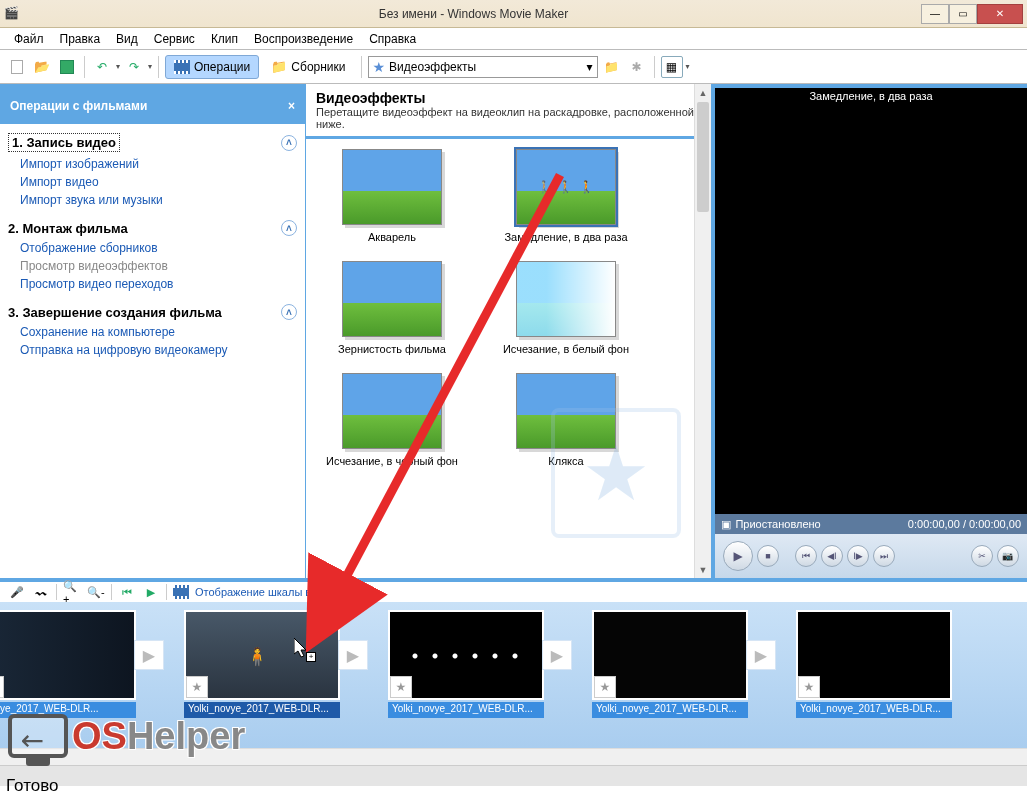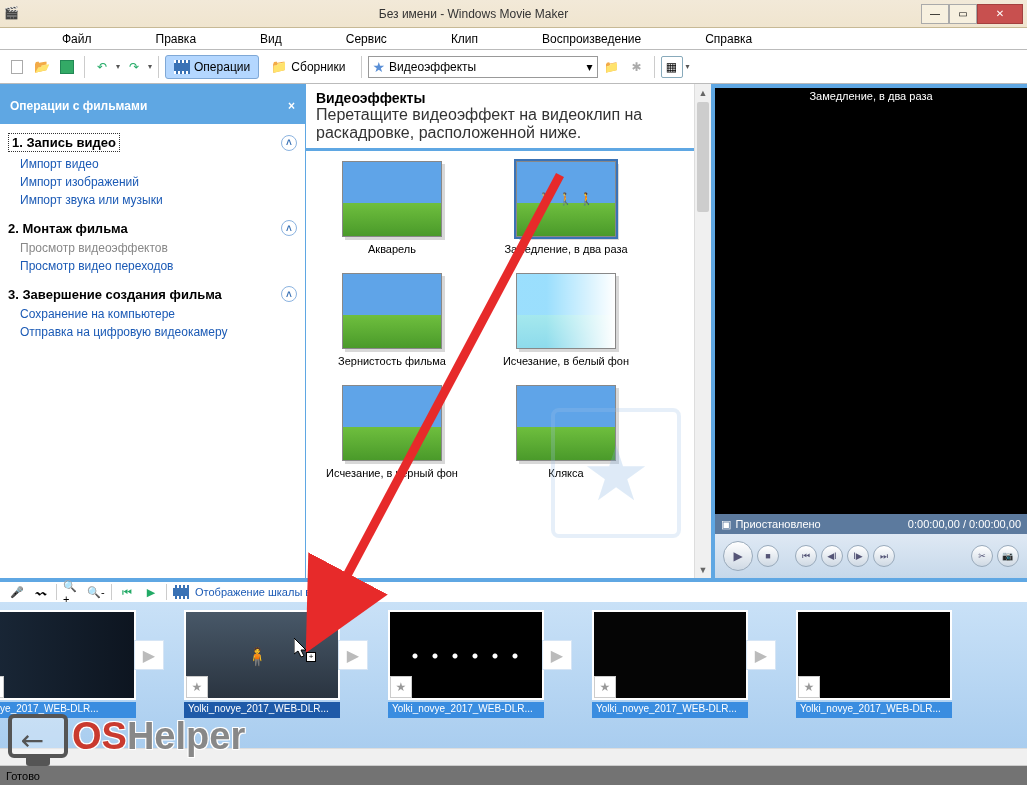--- a/index.html
+++ b/index.html
@@ -26,21 +26,21 @@
 .winbtn { width: 28px; height: 20px; display: flex; align-items: center; justify-content: center; font-size: 10px; border: 1px solid #aaa; background: #f7f0df; cursor: pointer; }
 .winbtn.close { background: #c8504f; color: #fff; border-color: #a3403f; width: 46px; }
 .menubar {
   height: 22px;
   background: #fff;
   border-bottom: 1px solid #bbb;
   display: flex;
   align-items: center;
   padding: 0 6px;
 }
-.menubar .mitem { padding: 2px 8px; cursor: pointer; margin-left: 48px; }
+.menubar .mitem { padding: 2px 8px; cursor: pointer; }
 .toolbar {
   height: 34px;
   background: #fff;
   border-bottom: 1px solid #bbb;
   display: flex;
   align-items: center;
   padding: 0 6px;
   gap: 3px;
 }
 .tbtn { width: 22px; height: 22px; display: flex; align-items: center; justify-content: center; border: 1px solid transparent; border-radius: 2px; cursor: pointer; }
@@ -57,21 +57,21 @@
 .taskpane-body { flex: 1; background: #fff; padding: 6px 8px; }
 .section-h { font-weight: bold; font-size: 13px; color: #000; padding: 3px 0; display: flex; align-items: center; }
 .section-h .chev { margin-left: auto; width: 16px; height: 16px; border: 1px solid #8bb3e0; border-radius: 50%; display: flex; align-items: center; justify-content: center; color: #3a72b5; font-size: 10px; }
 .tasklink { color: #1b5ab5; padding: 2px 0 2px 12px; cursor: pointer; font-size: 12px; }
 .tasklink.muted { color: #888; }
 .dotted { border: 1px dotted #333; padding: 1px 3px; }
 
 .effectspane { flex: 1; background: #fff; display: flex; flex-direction: column; border-right: 4px solid #5fa7e3; position: relative; }
 .effects-hdr { padding: 6px 10px; }
 .effects-hdr .title { font-weight: bold; font-size: 14px; }
-.effects-hdr .subtitle { font-size: 16px; color: #333; }
+.effects-hdr .subtitle { font-size: 11px; color: #333; }
 .effects-grid { flex: 1; padding: 10px 16px; overflow-y: auto; position: relative; }
 .eff-row { display: flex; gap: 34px; margin-bottom: 18px; }
 .eff-item { width: 140px; text-align: center; cursor: pointer; }
 .eff-thumb { width: 100px; height: 76px; margin: 0 auto 6px; border: 1px solid #888; box-shadow: 3px 3px 0 #d8d8d8; background: linear-gradient(#5fa4e8 0%, #5fa4e8 55%, #6fbf3e 55%, #4a9a2a 100%); position: relative; }
 .eff-item.sel .eff-thumb { outline: 2px solid #3a72b5; }
 .eff-label { font-size: 11px; color: #000; }
 .scroll-track { position: absolute; right: 0; top: 0; bottom: 0; width: 17px; background: #f0f0f0; border-left: 1px solid #ddd; }
 .scroll-arrow { height: 17px; display:flex; align-items:center; justify-content:center; font-size:9px; color:#666; }
 .scroll-thumb { position:absolute; left:2px; right:2px; top:18px; height:110px; background:#cdcdcd; border-radius:2px; }
 
@@ -88,21 +88,21 @@
 .tl-icon { width: 18px; height: 18px; display: flex; align-items: center; justify-content: center; cursor: pointer; }
 
 .storyboard { height: 146px; background: linear-gradient(#c9e1f7,#a9cdef); display: flex; align-items: flex-start; padding: 8px 0 0 0; overflow: hidden; position: relative; }
 .sb-item { width: 176px; margin-right: 4px; flex-shrink: 0; position: relative; }
 .sb-thumb { width: 156px; height: 90px; border: 2px solid #fff; background: #000; margin: 0 auto; position: relative; overflow: hidden; }
 .sb-label { height: 16px; background: #3a8de0; color: #fff; font-size: 10px; padding: 1px 4px; margin: 2px auto 0; width: 156px; overflow: hidden; white-space: nowrap; text-overflow: ellipsis; }
 .sb-label.sel { background: #1e5aa8; }
 .sb-trans { position: absolute; right: -18px; top: 30px; width: 30px; height: 30px; background: #fff; display: flex; align-items: center; justify-content: center; color: #bbb; font-size: 16px; z-index: 2; border: 1px solid #d6e5f5; }
 .sb-star { position: absolute; left: 12px; bottom: 20px; width: 22px; height: 22px; background: #fff; border: 1px solid #ccc; display: flex; align-items: center; justify-content: center; color: #999; }
 
-.statusbar { height: 20px; background: #737373; border-top: 1px solid #ccc; padding: 4px 6px; font-size: 11px; }
+.statusbar { height: 20px; background: #e5e5e5; border-top: 1px solid #ccc; padding: 10px 6px; font-size: 17px; }
 .sb-scroll { height: 17px; background: #f0f0f0; border-top: 1px solid #ddd; }
 
 .arrow-overlay { position: absolute; pointer-events: none; z-index: 100; }
 .cursor-overlay { position: absolute; z-index: 101; pointer-events: none; font-size: 16px; color: #000; }
 
 .film-icon { display:inline-block; width:16px; height:14px; background:#3a72b5; position:relative; }
 .film-icon::before, .film-icon::after { content:''; position:absolute; left:0; right:0; height:3px; background: repeating-linear-gradient(90deg,#fff 0 2px,#3a72b5 2px 4px); }
 .film-icon::before { top:0; } .film-icon::after { bottom:0; }
 
 .star-ico::before { content:'★'; color:#5a8fd6; font-size:14px; }
@@ -197,28 +197,29 @@
     <div style="height:4px;background:#5fa7e3;"></div>
     <div class="taskpane-hdr">
       <span>Операции с фильмами</span>
       <span class="x">×</span>
     </div>
     <div class="taskpane-body">
       <div class="section-h">
         <span class="dotted">1. Запись видео</span>
         <span class="chev">˄</span>
       </div>
+      <div class="tasklink">Импорт изображений</div>
       <div class="tasklink">Импорт видео</div>
-      <div class="tasklink">Импорт изображений</div>
       <div class="tasklink">Импорт звука или музыки</div>
 
       <div class="section-h" style="margin-top:8px;">
         <span>2. Монтаж фильма</span>
         <span class="chev">˄</span>
       </div>
+      <div class="tasklink">Отображение сборников</div>
       <div class="tasklink muted">Просмотр видеоэффектов</div>
       <div class="tasklink">Просмотр видео переходов</div>
 
       <div class="section-h" style="margin-top:8px;">
         <span>3. Завершение создания фильма</span>
         <span class="chev">˄</span>
       </div>
       <div class="tasklink">Сохранение на компьютере</div>
       <div class="tasklink">Отправка на цифровую видеокамеру</div>
     </div>

